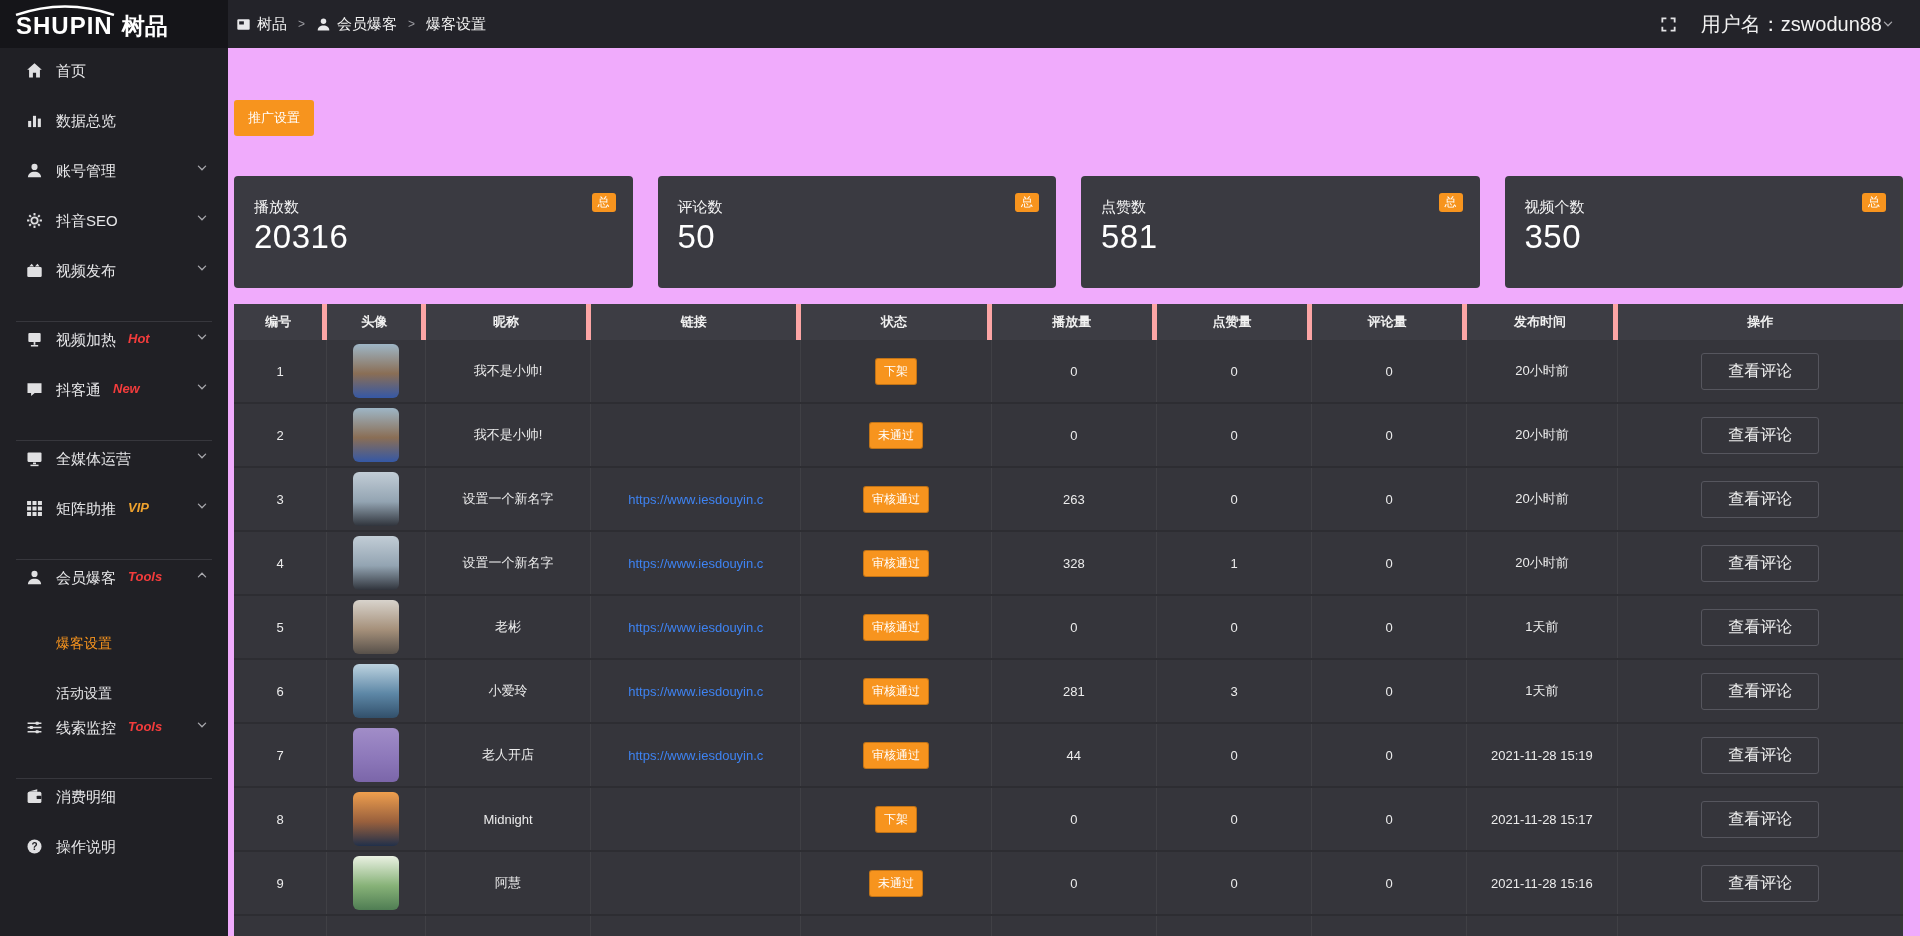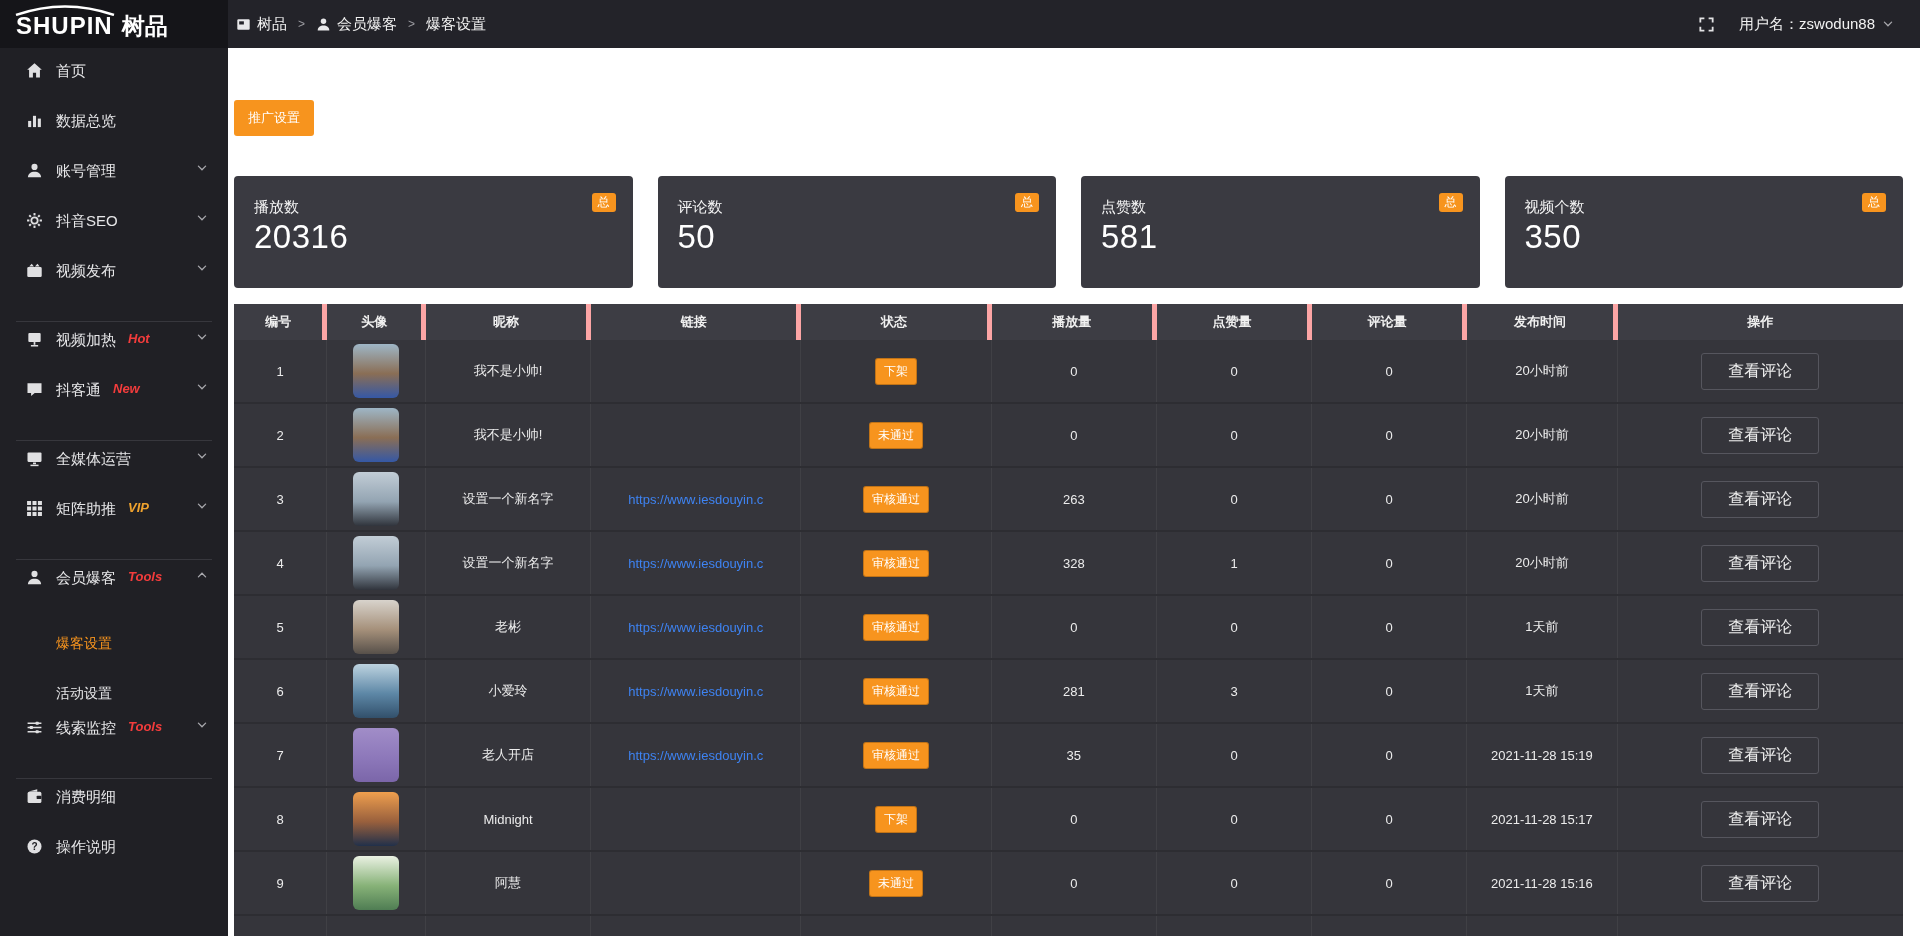--- a/index.html
+++ b/index.html
@@ -30,25 +30,25 @@
   
   .right{flex:1;display:flex;flex-direction:column;min-width:0}
   .topbar{height:48px;background:#232329;display:flex;align-items:center;justify-content:space-between;padding:0 26px 0 8px}
   .breadcrumb{display:flex;align-items:center;font-size:15px;color:#f2f2f2}
   .bc-item{display:flex;align-items:center;gap:6px;cursor:pointer}
   .bc-ic{width:15px;height:15px;color:#e8e8ea}
   .bc-sep{color:#9a9aa0;font-size:12px;padding:0 11px}
   .top-right{display:flex;align-items:center;gap:24px}
   .fs-icon{width:17px;height:17px;color:#e2e2e4;cursor:pointer}
   .fs-icon svg{width:100%;height:100%;display:block}
-  .user{display:flex;align-items:center;gap:7px;font-size:15px;color:#f2f2f2;cursor:pointer}
+  .user{display:flex;align-items:center;font-size:20px;color:#f2f2f2;cursor:pointer}
   .user .chev{margin-left:0}
 
   
-  .content{flex:1;overflow:hidden;background:#ffffff;padding:0 17px 0 6px}
+  .content{flex:1;overflow:hidden;background:#f0abfc;padding:0 17px 0 6px}
   .promo{margin-top:52px;background:var(--accent,#f7941e);color:#fff;border:none;border-radius:3px;
     font-size:13px;padding:9px 14px;cursor:pointer;font-family:inherit;display:block}
   .cards{display:flex;gap:25px;margin-top:40px}
   .card{flex:1;height:112px;background:#3a3a41;border-radius:4px;position:relative;padding:22px 20px 0 20px}
   .card-label{font-size:15px;color:#f5f5f5}
   .card-value{font-size:33px;color:#fff;margin-top:1px;letter-spacing:.5px}
   .card-badge{position:absolute;top:17px;right:17px;background:var(--accent,#f7941e);color:#fff;
     font-size:12px;padding:3px 6px;border-radius:3px;line-height:1.1}
 
   .table{margin-top:16px}
@@ -479,21 +479,21 @@
               <div class="td">
                 <span class="avatar" style="background:linear-gradient(180deg,#a18dc8,#8d78ba 55%,#7b66a9)"></span>
               </div>
               <div class="td">老人开店</div>
               <div class="td">
                 <a class="link">https://www.iesdouyin.c</a>
               </div>
               <div class="td">
                 <span class="status">审核通过</span>
               </div>
-              <div class="td">35</div>
+              <div class="td">44</div>
               <div class="td">0</div>
               <div class="td">0</div>
               <div class="td">2021-11-28 15:19</div>
               <div class="td">
                 <button class="view-btn">查看评论</button>
               </div>
             </div>
             <div class="trow">
               <div class="td">8</div>
               <div class="td">

